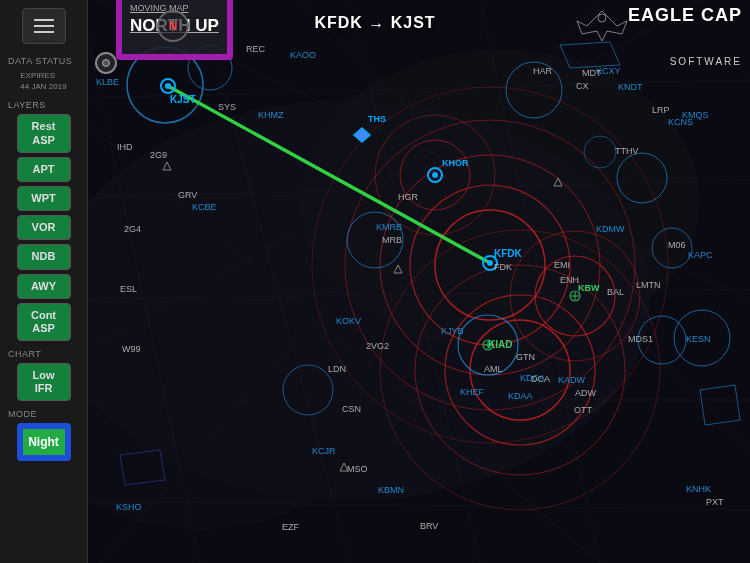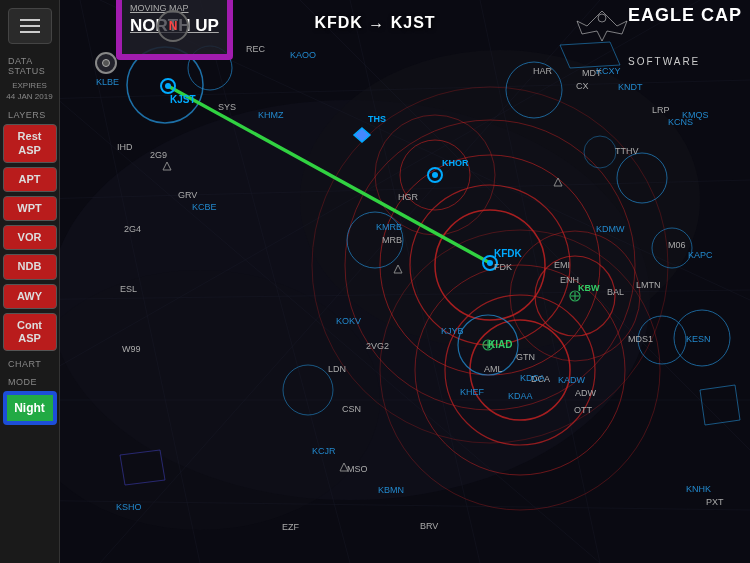--- a/index.html
+++ b/index.html
@@ -25,21 +25,21 @@
     #map-svg {
       position: absolute;
       top: 0; left: 0;
       width: 100%; height: 100%;
     }
 
     
     #sidebar {
       position: absolute;
       top: 0; left: 0;
-      width: 60px;
+      width: 88px;
       height: 563px;
       background: #1a1a1a;
       border-right: 1px solid #333;
       display: flex;
       flex-direction: column;
       align-items: center;
       padding: 8px 4px;
       gap: 4px;
       z-index: 100;
     }
@@ -69,48 +69,48 @@
       text-transform: uppercase;
       letter-spacing: 0.5px;
       align-self: flex-start;
       padding-left: 4px;
       margin-top: 4px;
     }
 
     .layer-btn {
       width: 54px;
       padding: 5px 2px;
-      background: #b91c1c;
+      background: #15803d;
       border: 1px solid #555;
       border-radius: 4px;
       color: #ddd;
       font-size: 11px;
       font-weight: bold;
       text-align: center;
       cursor: pointer;
       line-height: 1.2;
     }
 
     .mode-btn {
       width: 54px;
       padding: 6px 2px;
       background: #22aa44;
-      border: 4px solid #1d4ed8;
+      border: 6px solid #1d4ed8;
       border-radius: 4px;
       color: #fff;
       font-size: 12px;
       font-weight: bold;
       text-align: center;
       cursor: pointer;
     }
 
     .data-status {
       font-size: 9px;
       color: #aaa;
-      text-align: center;
+      text-align: left;
       line-height: 1.4;
     }
     .data-status .expires {
       font-size: 8px;
       color: #888;
     }
 
     
     #top-bar {
       position: absolute;
@@ -150,21 +150,21 @@
       color: #fff;
       letter-spacing: 1px;
       text-shadow: 1px 1px 4px #000;
       margin-top: 14px;
     }
 
     
     .logo-area {
       position: absolute;
       top: 6px; right: 8px;
-      text-align: left;
+      text-align: right;
       z-index: 50;
     }
     .logo-area .logo-text {
       font-size: 18px;
       font-weight: 900;
       color: #fff;
       letter-spacing: 1px;
       line-height: 1;
     }
     .logo-area .logo-sub {
@@ -415,16 +415,17 @@
   <div class="section-label">LAYERS</div>
   <button class="layer-btn">Rest<br>ASP</button>
   <button class="layer-btn">APT</button>
   <button class="layer-btn">WPT</button>
   <button class="layer-btn">VOR</button>
   <button class="layer-btn">NDB</button>
   <button class="layer-btn">AWY</button>
   <button class="layer-btn">Cont<br>ASP</button>
 
   <div class="section-label">CHART</div>
+  <button class="layer-btn">Low<br>IFR</button>
 
   <div class="section-label">MODE</div>
   <button class="mode-btn">Night</button>
 </div>
 
 </body></html>

